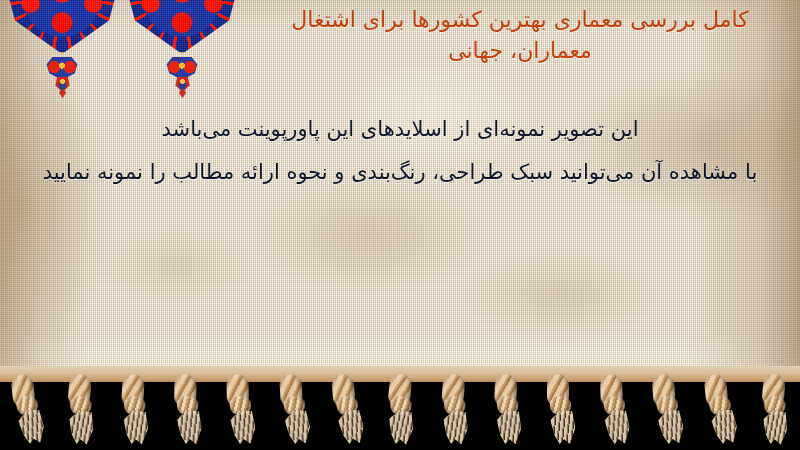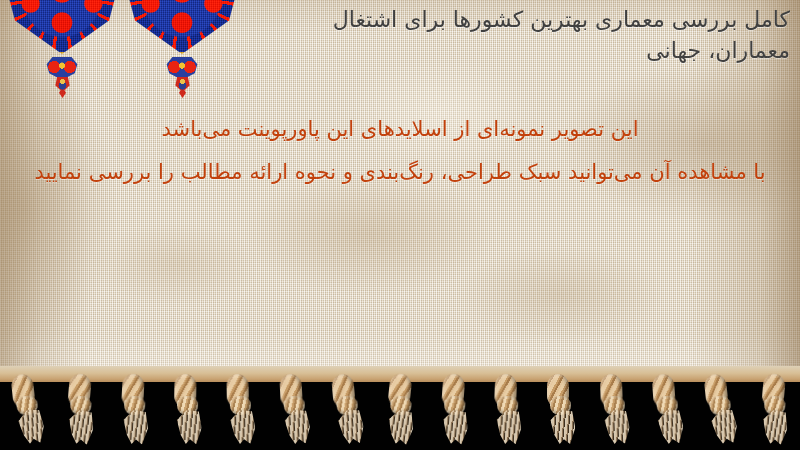--- a/index.html
+++ b/index.html
@@ -104,28 +104,28 @@
   }
   .med-drop3{
     position:absolute;left:53px;top:148px;width:7px;height:8px;
     background:#cf2a1c;
     clip-path:polygon(50% 100%, 0% 35%, 25% 0%, 75% 0%, 100% 35%);
   }
 
   
   #title-block{
     position:absolute;top:4px;left:250px;width:540px;
-    color:#404040;
+    text-align:center;color:#c2410c;
     font-size:22px;line-height:1.42;font-weight:400;
     direction:rtl;
     text-shadow:0 1px 0 rgba(255,255,255,.45);
   }
   #body-block{
     position:absolute;top:108px;left:0;width:800px;
-    direction:rtl;color:#c2410c;
+    direction:rtl;color:#0f172a;
   }
   .body-line{
     text-align:center;font-size:21px;line-height:43px;height:43px;
     font-weight:400;white-space:nowrap;
     text-shadow:0 1px 0 rgba(255,255,255,.38);
   }
 
   
   #fringe-band{
     position:absolute;left:0;top:366px;width:800px;height:84px;
@@ -186,21 +186,21 @@
     <div class="med-drop3"></div>
   </div>
 
   <div id="title-block">
     <div>کامل بررسی معماری بهترین کشورها برای اشتغال</div>
     <div>معماران، جهانی</div>
   </div>
 
   <div id="body-block">
     <div class="body-line">این تصویر نمونه‌ای از اسلایدهای این پاورپوینت می‌باشد</div>
-    <div class="body-line">با مشاهده آن می‌توانید سبک طراحی، رنگ‌بندی و نحوه ارائه مطالب را بررسی نمایید</div>
+    <div class="body-line">با مشاهده آن می‌توانید سبک طراحی، رنگ‌بندی و نحوه ارائه مطالب را نمونه نمایید</div>
   </div>
 
   <div id="fringe-band">
     <div id="fringe-edge"></div>
     <div id="tassels">
         <div class="tassel" style="left: 6px; transform: rotate(-6deg);">
           <div class="knot"></div>
           <div class="knot2"></div>
           <div class="brush"></div>
         </div>

